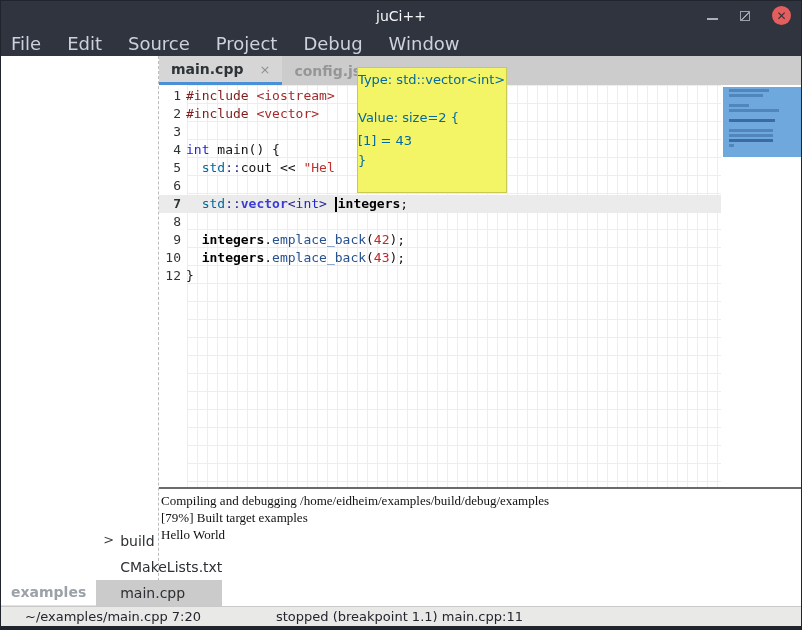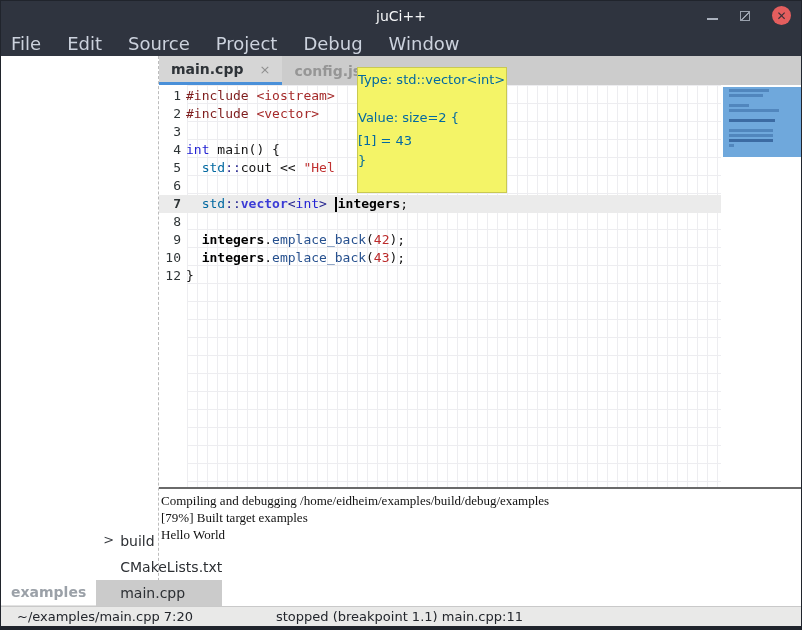--- a/index.html
+++ b/index.html
@@ -75,21 +75,21 @@
   .mm-bar.empty { background:transparent; }
 
   
   .h-divider { height:2px; background:#6a6a6a; flex:0 0 auto; }
   .terminal { flex:1 1 auto; background:#fff; padding:3px 0 0 2px; overflow:hidden; }
   .term-line { font-family:Liberation Serif, serif; font-size:13px; line-height:17px; color:#101010; white-space:pre; }
 
   
   .statusbar { height:20px; background:#e9e9e8; border-top:1px solid #c9c9c9; display:flex; align-items:center;
                font-size:13px; color:#23262c; flex:0 0 auto; position:relative; }
-  .status-left { padding-left:16px; }
+  .status-left { padding-left:16px;margin-left:8px; }
   .status-mid { position:absolute; left:275px; }
   .bottom-edge { height:3px; background:#20242c; flex:0 0 auto; }
 
   
   .tooltip { position:absolute; left:356px; top:66px; width:150px; height:126px;
              background:#f4f467; border:1px solid rgba(120,120,40,0.35); z-index:10;
              font-size:13px; color:#0369a1; padding:3px 0; }
   .tt-type { line-height:18px; }
   .tt-gap { height:17px; }
   .tt-line { line-height:23px; }

